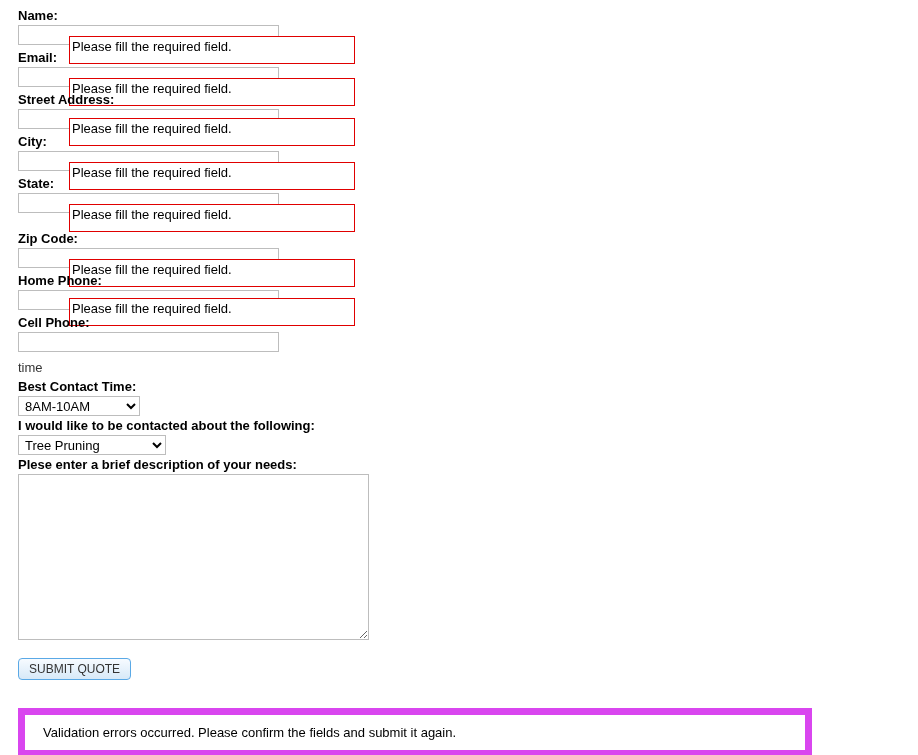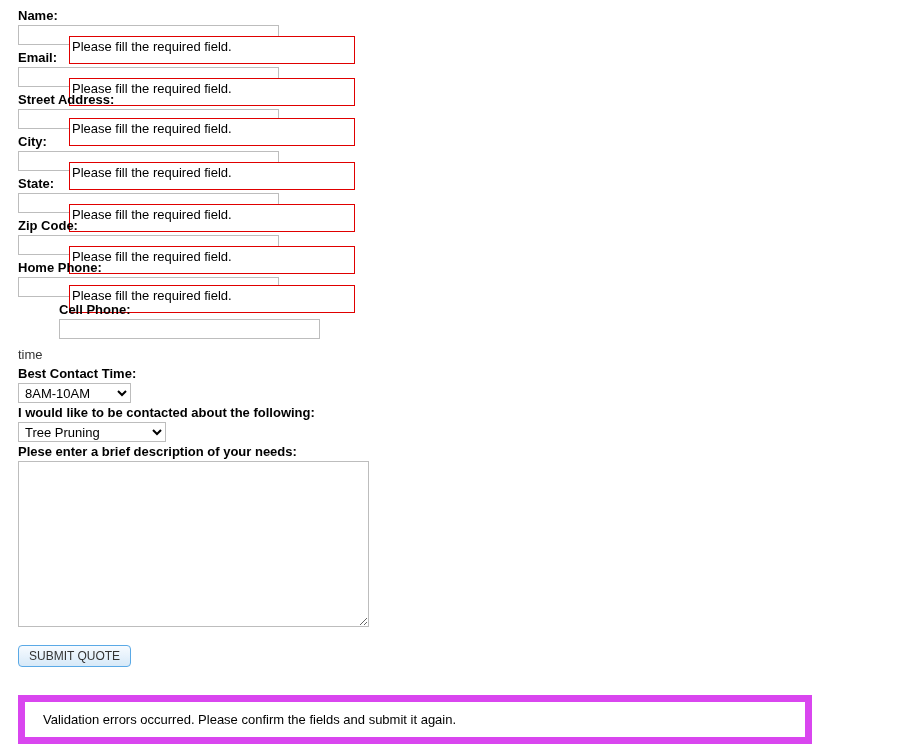--- a/index.html
+++ b/index.html
@@ -85,21 +85,21 @@
   }
   .summary-error {
     margin-top: 28px;
     border: 7px solid #d946ef;
     padding: 10px 2px 10px 18px;
     font-size: 13px;
     color: #000;
     width: 794px;
     box-sizing: border-box;
   }
-  .sel-time { width: 113px; }
+  .sel-time { width: 122px; }
   .sel-topic { width: 148px; }
 </style>
 </head>
 <body>
 
 <div class="page">
 
   
   <div class="field-group">
     <span class="label">Name:</span>
@@ -129,35 +129,35 @@
   </div>
 
   
   <div class="field-group" style="margin-top:5px;">
     <span class="label">State:</span>
     <input type="text" class="text-input" style="">
     <div class="error-box" style="top:28px;">Please fill the required field.</div>
   </div>
 
   
-  <div class="field-group" style="margin-top:5px;">
+  <div class="field-group" style="margin-top:18px;">
     <span class="label">Zip Code:</span>
     <input type="text" class="text-input" style="">
     <div class="error-box" style="top:28px;">Please fill the required field.</div>
   </div>
 
   
   <div class="field-group" style="margin-top:5px;">
     <span class="label">Home Phone:</span>
     <input type="text" class="text-input" style="">
     <div class="error-box" style="top:25px;">Please fill the required field.</div>
   </div>
 
   
-  <div class="field-group" style="margin-top:5px;margin-left:41px;">
+  <div class="field-group" style="margin-top:5px;">
     <span class="label">Cell Phone:</span>
     <input type="text" class="text-input" style="">
   </div>
 
   
   <span class="raw-label" style="margin-top:8px;">time</span>
 
   
   <span class="label" style="margin-top:4px;">Best Contact Time:</span>
   <select class="sel-time">

